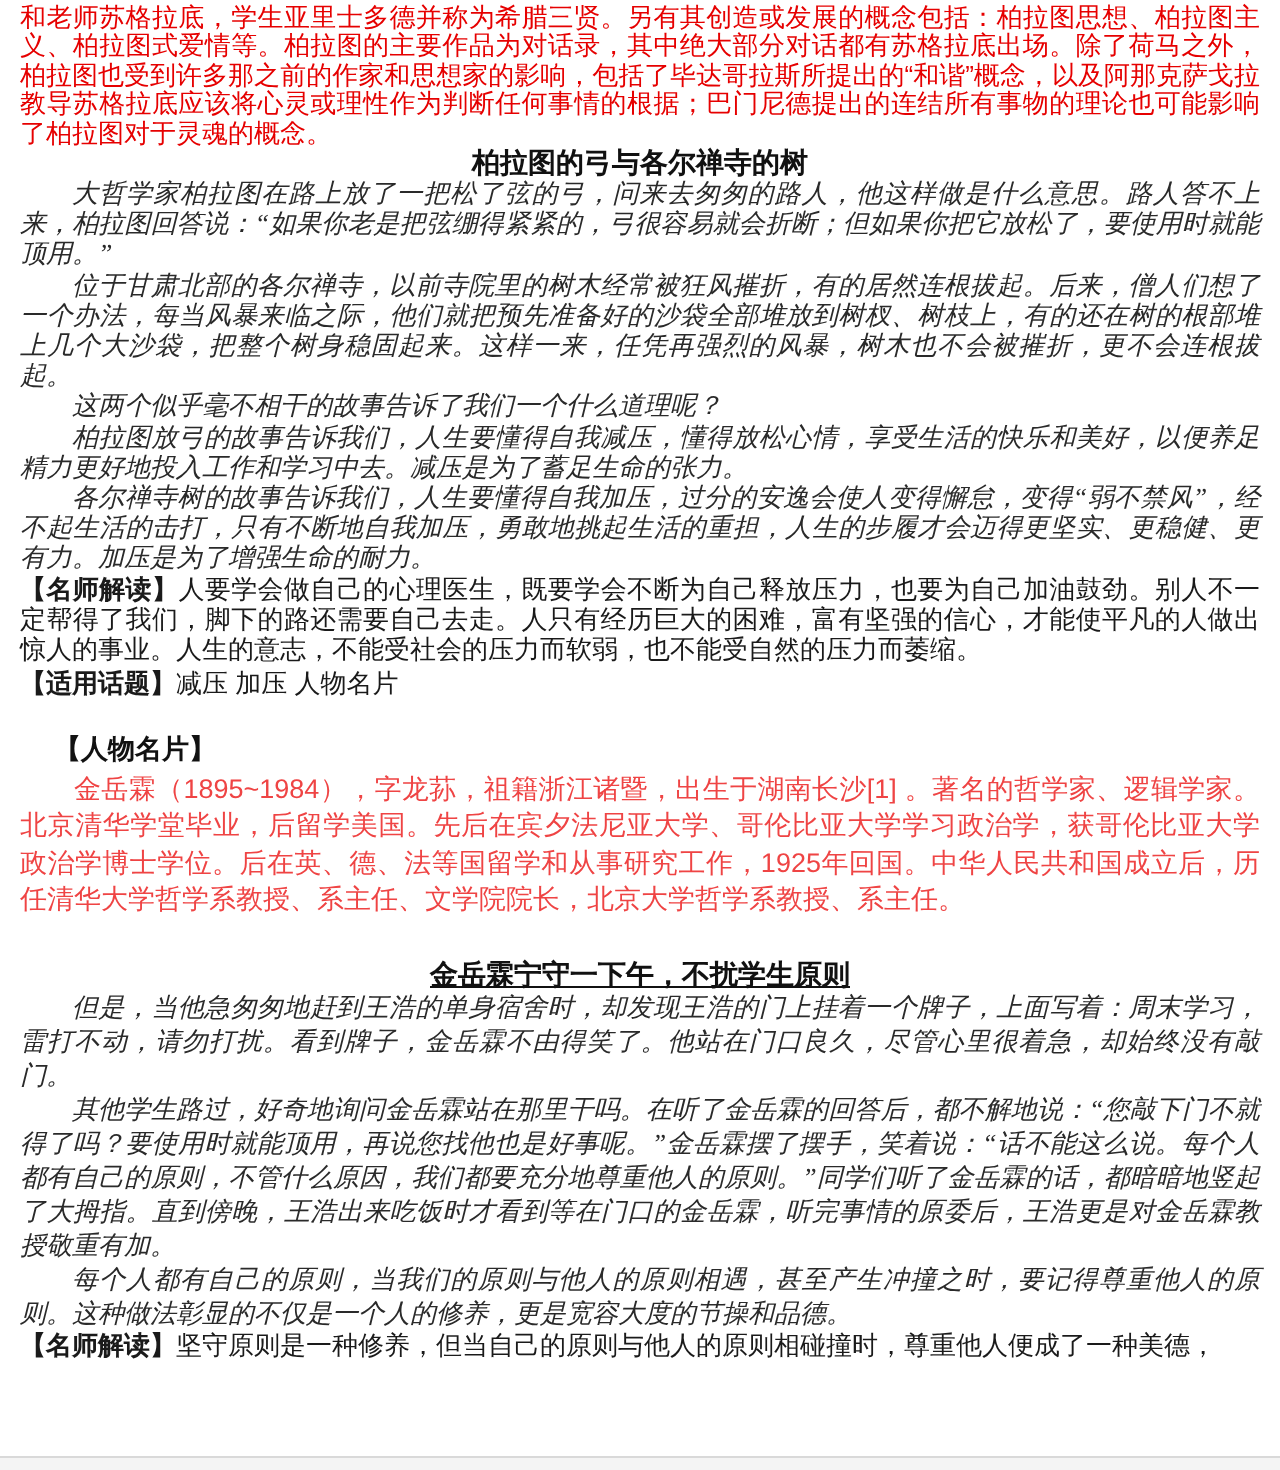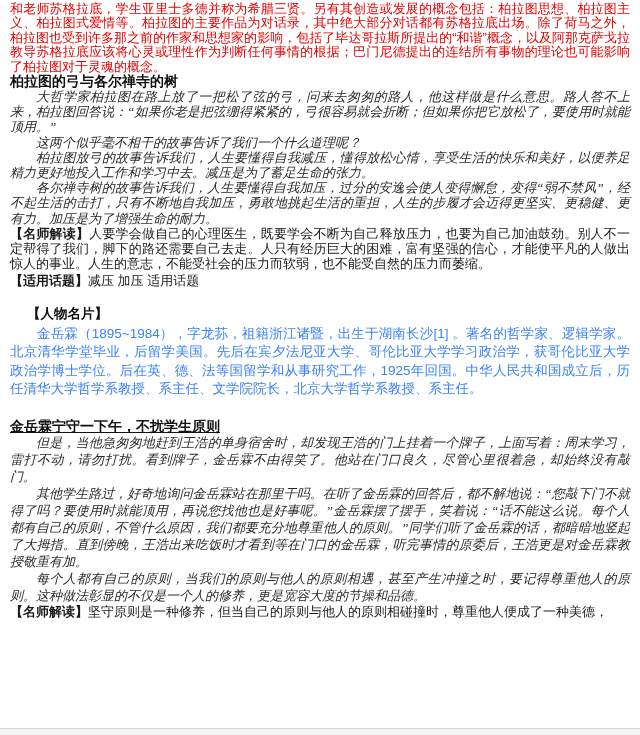--- a/index.html
+++ b/index.html
@@ -31,21 +31,21 @@
     line-height: 14.4px;
     text-align: justify;
     font-family: "Liberation Sans", sans-serif;
   }
 
   
   .story-title {
     font-size: 14px;
     font-weight: bold;
     color: #111111;
-    text-align: left;
+    text-align: center;
     line-height: 15px;
     margin: 0;
     font-family: "Liberation Sans", sans-serif;
   }
   .story-title.second { margin-top: 20px; text-decoration: underline; }
 
   
   .kai {
     color: #2a2a2a;
     font-size: 13px;
@@ -71,21 +71,21 @@
   .profile-heading {
     font-size: 13.5px;
     font-weight: bold;
     color: #111111;
     line-height: 15px;
     margin: 18px 0 0 17px;
     font-family: "Liberation Sans", sans-serif;
   }
 
   .bio {
-    color: #3b82f6;
+    color: #ef4444;
     font-size: 13.5px;
     line-height: 18.5px;
     text-indent: 2em;
     text-align: justify;
     margin-top: 4px;
     font-family: "Liberation Sans", sans-serif;
   }
 
   .final-note { margin-top: 0; }
 
@@ -104,28 +104,29 @@
 <body>
 
 <div class="page">
 
   <p class="red-intro">和老师苏格拉底，学生亚里士多德并称为希腊三贤。另有其创造或发展的概念包括：柏拉图思想、柏拉图主义、柏拉图式爱情等。柏拉图的主要作品为对话录，其中绝大部分对话都有苏格拉底出场。除了荷马之外，柏拉图也受到许多那之前的作家和思想家的影响，包括了毕达哥拉斯所提出的“和谐”概念，以及阿那克萨戈拉教导苏格拉底应该将心灵或理性作为判断任何事情的根据；巴门尼德提出的连结所有事物的理论也可能影响了柏拉图对于灵魂的概念。</p>
 
   <h1 class="story-title">柏拉图的弓与各尔禅寺的树</h1>
 
   <div class="story1">
     <p class="kai">大哲学家柏拉图在路上放了一把松了弦的弓，问来去匆匆的路人，他这样做是什么意思。路人答不上来，柏拉图回答说：“如果你老是把弦绷得紧紧的，弓很容易就会折断；但如果你把它放松了，要使用时就能顶用。”</p>
+    <p class="kai">位于甘肃北部的各尔禅寺，以前寺院里的树木经常被狂风摧折，有的居然连根拔起。后来，僧人们想了一个办法，每当风暴来临之际，他们就把预先准备好的沙袋全部堆放到树杈、树枝上，有的还在树的根部堆上几个大沙袋，把整个树身稳固起来。这样一来，任凭再强烈的风暴，树木也不会被摧折，更不会连根拔起。</p>
     <p class="kai">这两个似乎毫不相干的故事告诉了我们一个什么道理呢？</p>
     <p class="kai">柏拉图放弓的故事告诉我们，人生要懂得自我减压，懂得放松心情，享受生活的快乐和美好，以便养足精力更好地投入工作和学习中去。减压是为了蓄足生命的张力。</p>
     <p class="kai">各尔禅寺树的故事告诉我们，人生要懂得自我加压，过分的安逸会使人变得懈怠，变得“弱不禁风”，经不起生活的击打，只有不断地自我加压，勇敢地挑起生活的重担，人生的步履才会迈得更坚实、更稳健、更有力。加压是为了增强生命的耐力。</p>
   </div>
 
   <p class="note"><span class="note-label">【名师解读】</span><span>人要学会做自己的心理医生，既要学会不断为自己释放压力，也要为自己加油鼓劲。别人不一定帮得了我们，脚下的路还需要自己去走。人只有经历巨大的困难，富有坚强的信心，才能使平凡的人做出惊人的事业。人生的意志，不能受社会的压力而软弱，也不能受自然的压力而萎缩。</span></p>
 
-  <p class="note topics"><span class="note-label">【适用话题】</span><span>减压 加压 适用话题</span></p>
+  <p class="note topics"><span class="note-label">【适用话题】</span><span>减压 加压 人物名片</span></p>
 
   <h2 class="profile-heading">【人物名片】</h2>
 
   <p class="bio">金岳霖（1895~1984），字龙荪，祖籍浙江诸暨，出生于湖南长沙[1] 。著名的哲学家、逻辑学家。北京清华学堂毕业，后留学美国。先后在宾夕法尼亚大学、哥伦比亚大学学习政治学，获哥伦比亚大学政治学博士学位。后在英、德、法等国留学和从事研究工作，1925年回国。中华人民共和国成立后，历任清华大学哲学系教授、系主任、文学院院长，北京大学哲学系教授、系主任。</p>
 
   <h1 class="story-title second">金岳霖宁守一下午，不扰学生原则</h1>
 
   <div class="story2">
     <p class="kai">但是，当他急匆匆地赶到王浩的单身宿舍时，却发现王浩的门上挂着一个牌子，上面写着：周末学习，雷打不动，请勿打扰。看到牌子，金岳霖不由得笑了。他站在门口良久，尽管心里很着急，却始终没有敲门。</p>
     <p class="kai">其他学生路过，好奇地询问金岳霖站在那里干吗。在听了金岳霖的回答后，都不解地说：“您敲下门不就得了吗？要使用时就能顶用，再说您找他也是好事呢。”金岳霖摆了摆手，笑着说：“话不能这么说。每个人都有自己的原则，不管什么原因，我们都要充分地尊重他人的原则。”同学们听了金岳霖的话，都暗暗地竖起了大拇指。直到傍晚，王浩出来吃饭时才看到等在门口的金岳霖，听完事情的原委后，王浩更是对金岳霖教授敬重有加。</p>

